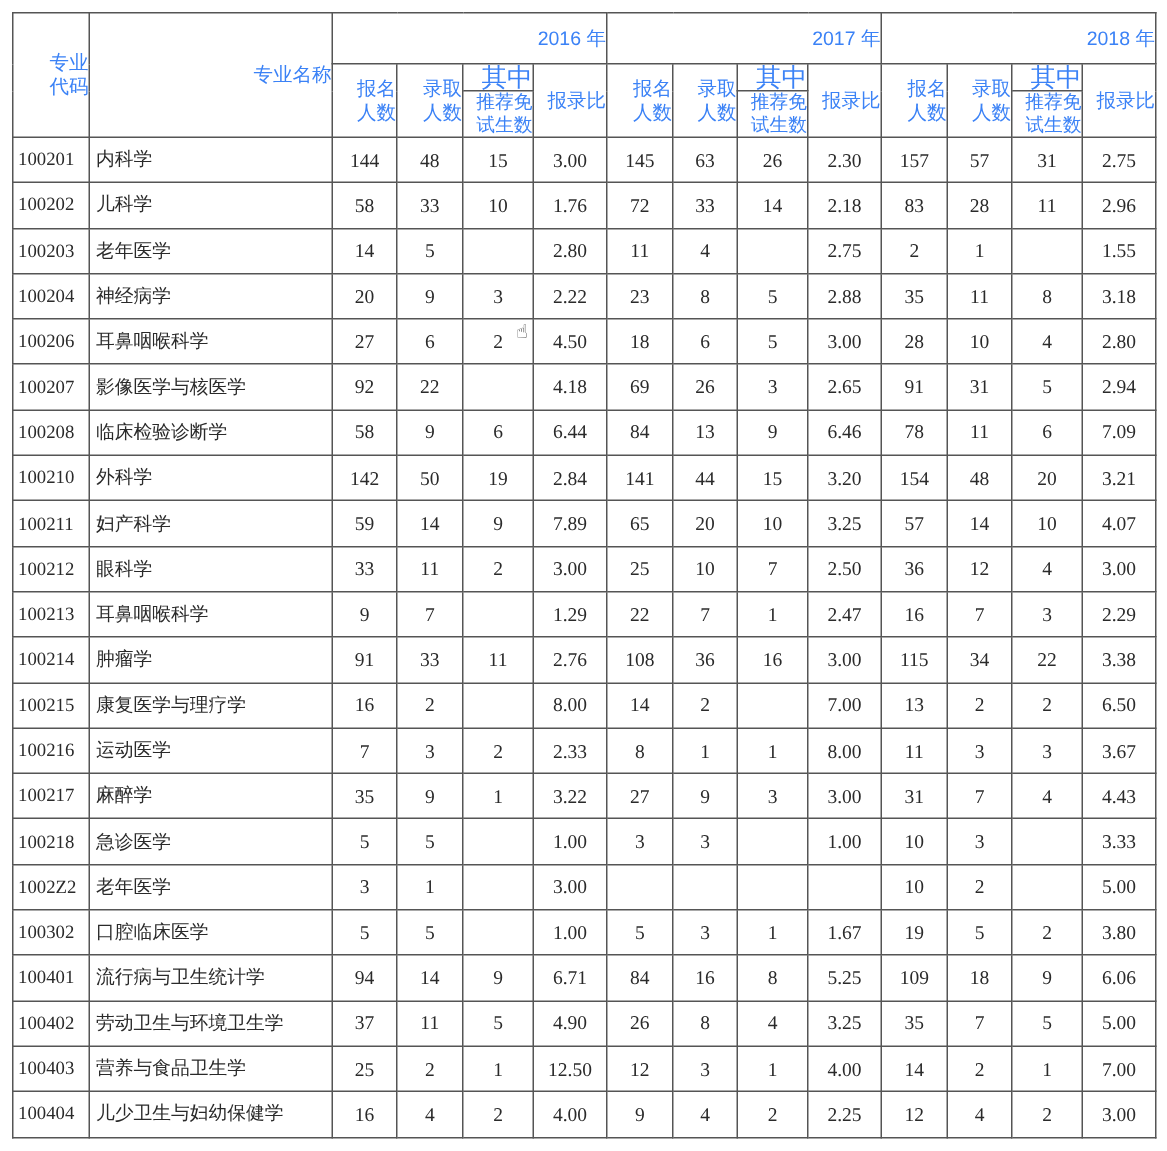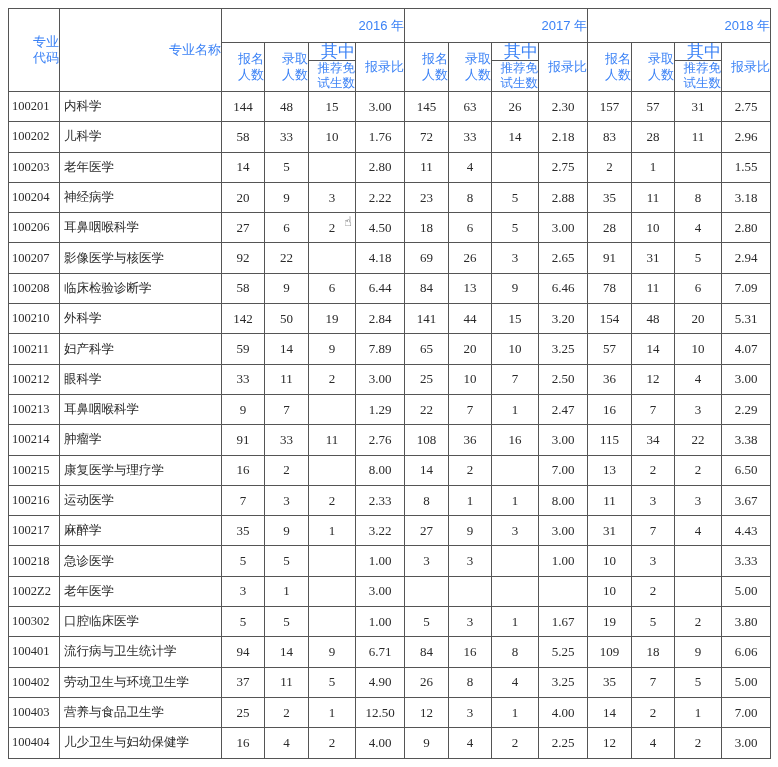--- a/index.html
+++ b/index.html
@@ -188,21 +188,21 @@
         <td>50</td>
         <td>19</td>
         <td>2.84</td>
         <td>141</td>
         <td>44</td>
         <td>15</td>
         <td>3.20</td>
         <td>154</td>
         <td>48</td>
         <td>20</td>
-        <td>5.31</td>
+        <td>3.21</td>
       </tr>
       <tr>
         <td class="code">100211</td>
         <td class="name">妇产科学</td>
         <td>59</td>
         <td>14</td>
         <td>9</td>
         <td>7.89</td>
         <td>65</td>
         <td>20</td>

